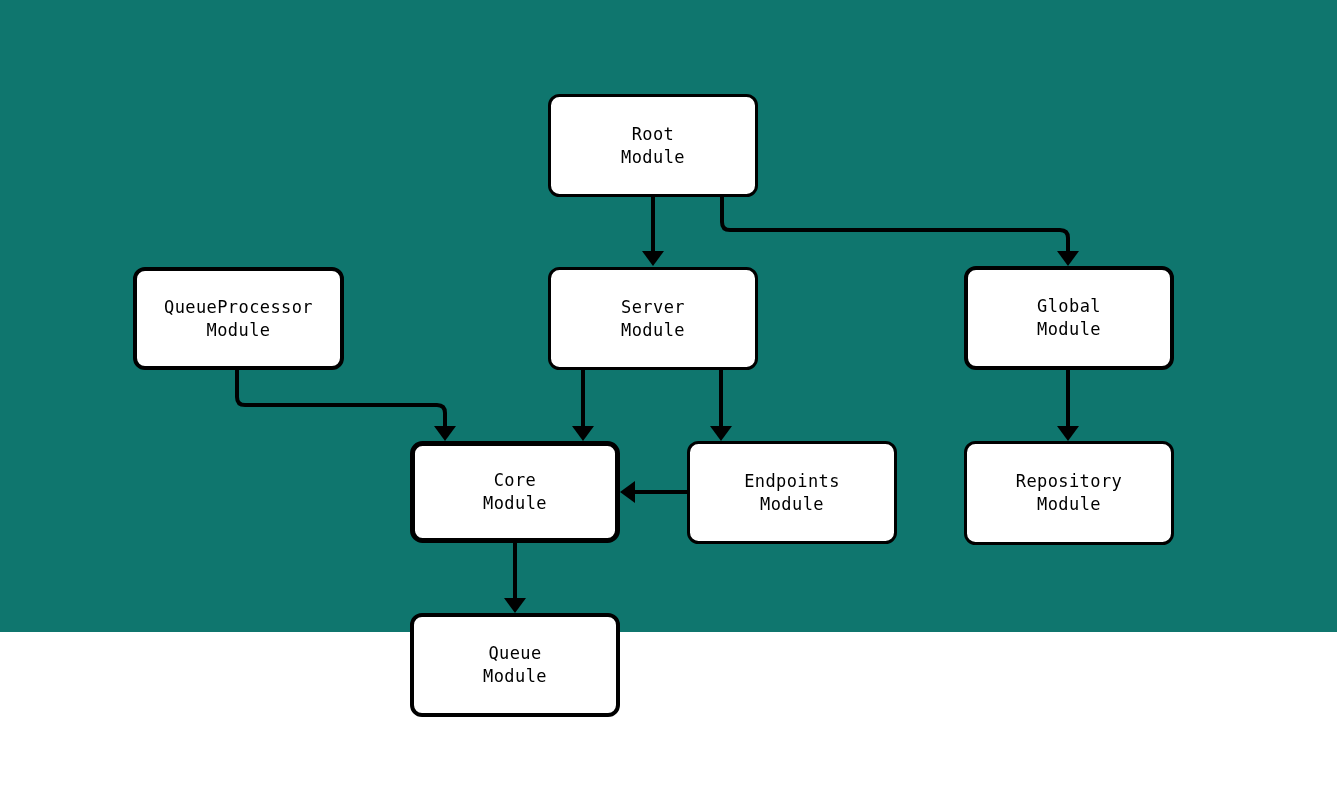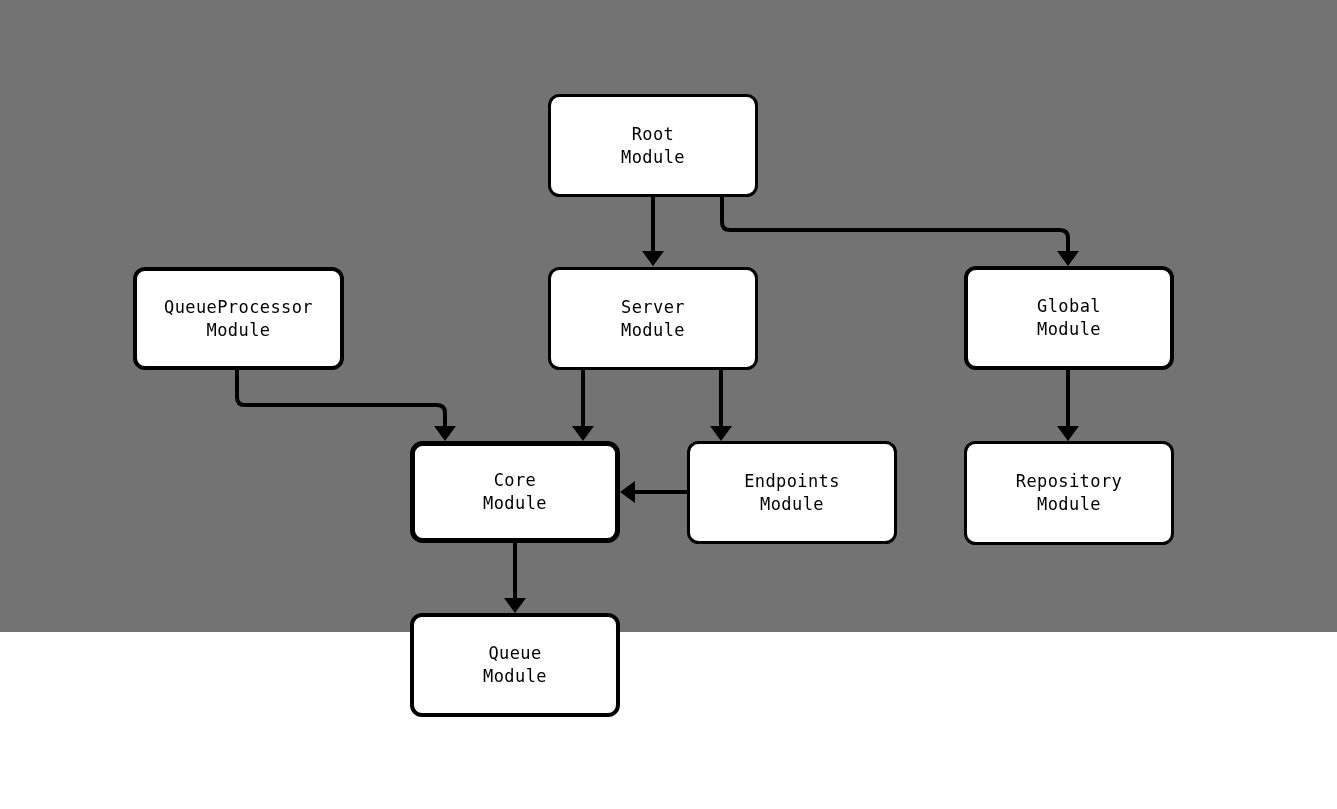--- a/index.html
+++ b/index.html
@@ -11,21 +11,21 @@
   body {
     width: 1337px;
     height: 809px;
     overflow: hidden;
     font-family: "DejaVu Sans Mono", "Liberation Mono", monospace;
   }
   #diagram-root {
     position: relative;
     width: 1337px;
     height: 632px;
-    background: #737373;
+    background: #0f766e;
   }
   svg#graph {
     display: block;
     width: 1337px;
     height: 809px;
   }
   .node-box {
     fill: #ffffff;
     stroke: #000000;
   }

